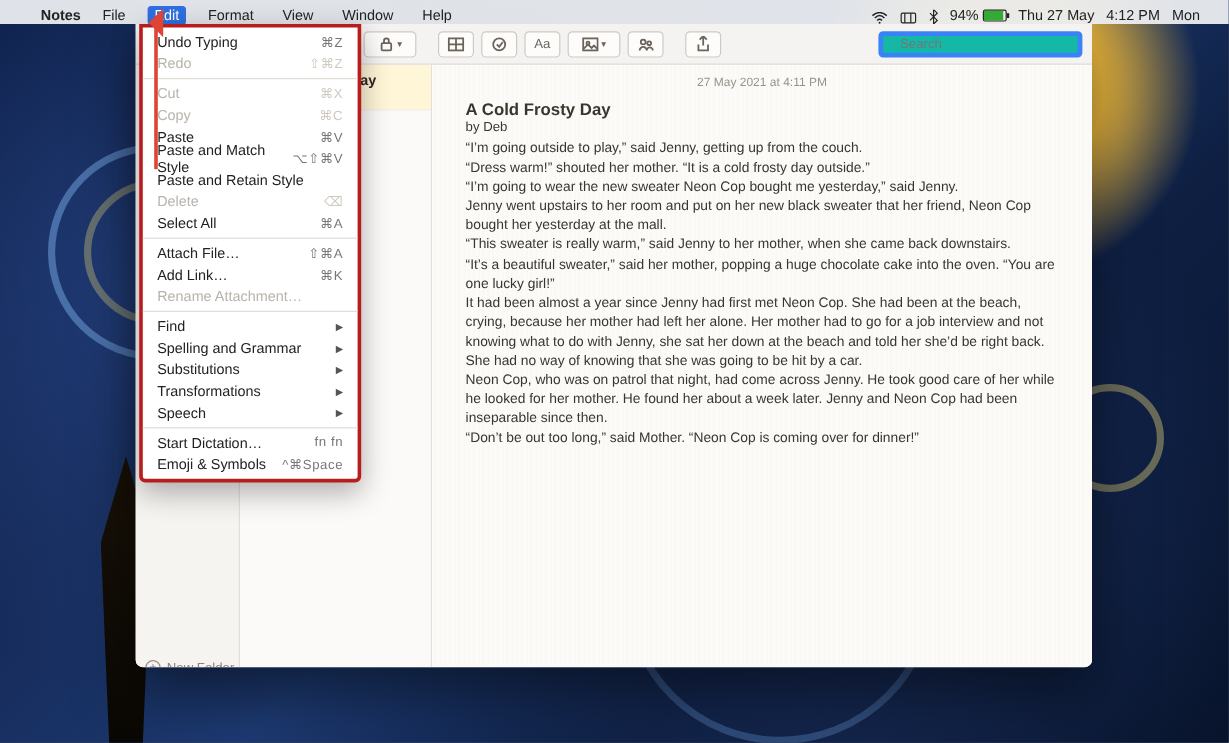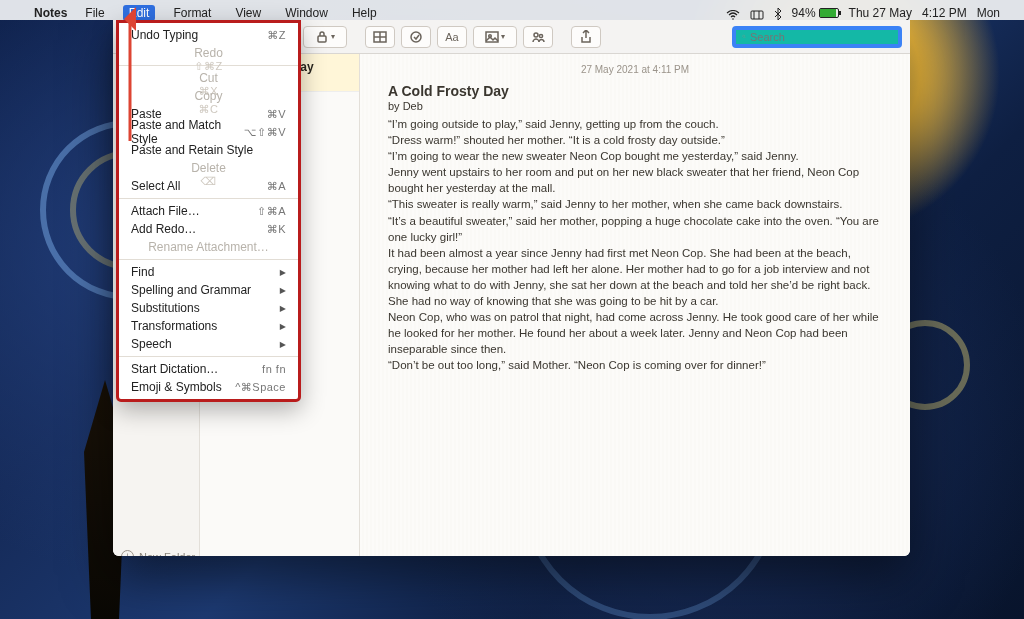--- a/index.html
+++ b/index.html
@@ -57,21 +57,21 @@
 .editor .by{ font-size:11px; margin-bottom:4px;}
 .editor p{ line-height:1.4; margin:0;}
 .editor .last{margin-top:10px;}
 .cursor{ display:inline-block; width:1px; height:12px; background:#000; vertical-align:middle; margin-left:1px;}
 .newfolder{ position:absolute; left:8px; top:530px; font-size:11px; color:#8a847b; display:flex; align-items:center; gap:5px; z-index:6;}
 .plus-circ{ width:13px;height:13px;border:1px solid #9a938a;border-radius:50%;display:flex;align-items:center;justify-content:center;font-size:10px;line-height:1;}
 
 
 .editmenu { position:absolute; left:116px; top:20px; width:185px; background:#fff; border:3px solid #b91c1c; border-radius:0 0 5px 5px; box-shadow:0 8px 24px rgba(0,0,0,0.3); z-index:30; font-size:12px; color:#222; padding:3px 0;}
 .editmenu .row{ display:flex; align-items:center; padding:2px 12px; height:18px; justify-content:space-between;}
-.editmenu .row.dis{ color:#b8b3ab;flex-direction:column;}
+.editmenu .row.dis{ color:#b8b3ab;}
 .editmenu .sep{ height:1px; background:#e2ddd5; margin:3px 0;}
 .editmenu .sc{ font-size:11px; color:#777; letter-spacing:0.5px;}
 .editmenu .row.dis .sc{ color:#cfc9c0;}
 .editmenu .sub:after{ content:"▶"; font-size:8px; color:#555;}
 
 
 .arrow{ position:absolute; left:124px; top:13px; z-index:40;}
 .arrow svg{ overflow:visible;}
 </style>
 </head>
@@ -276,21 +276,21 @@
     <div class="row">
       <span>Select All</span>
       <span class="sc">⌘A</span>
     </div>
     <div class="sep"></div>
     <div class="row">
       <span>Attach File…</span>
       <span class="sc">⇧⌘A</span>
     </div>
     <div class="row">
-      <span>Add Redo…</span>
+      <span>Add Link…</span>
       <span class="sc">⌘K</span>
     </div>
     <div class="row dis">
       <span>Rename Attachment…</span>
     </div>
     <div class="sep"></div>
     <div class="row sub">
       <span>Find</span>
     </div>
     <div class="row sub">

